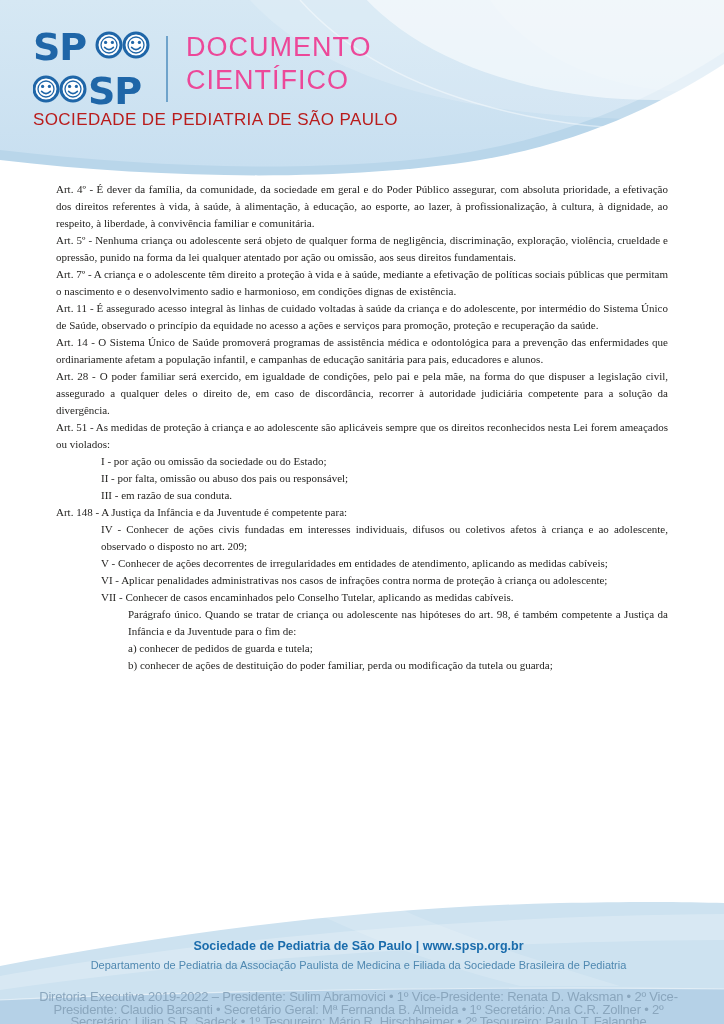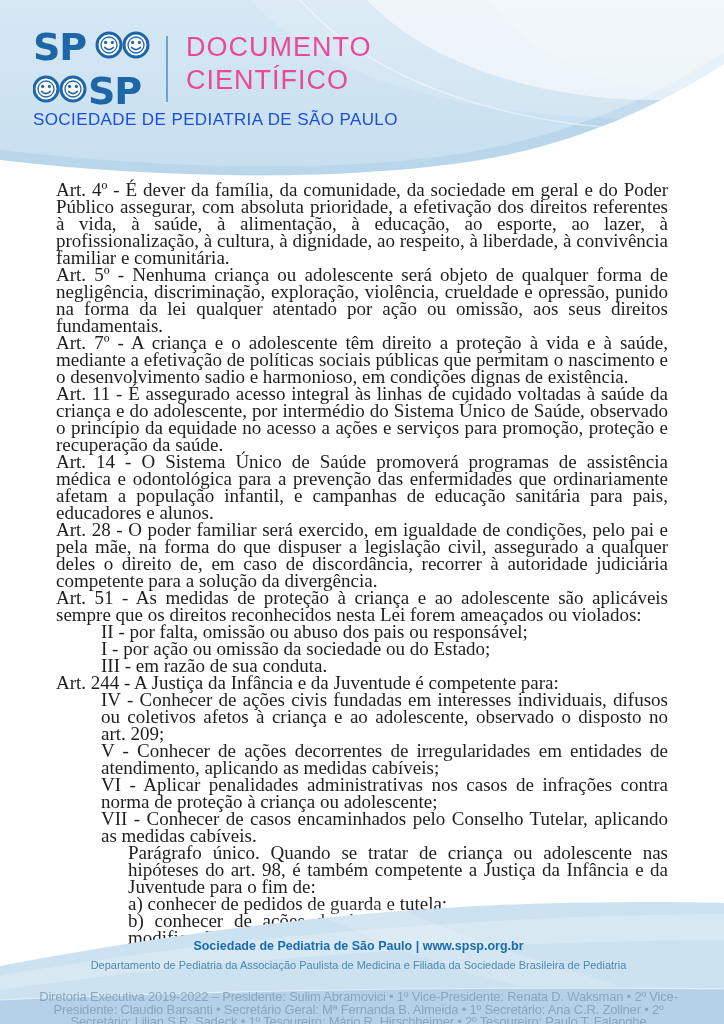--- a/index.html
+++ b/index.html
@@ -14,27 +14,27 @@
   .logo{position:absolute;left:33px;top:28px;width:126px;height:78px;}
   .logo-sep{position:absolute;left:166px;top:36px;width:2px;height:66px;background:#6fa3cb;}
   .doc-title{
     position:absolute;left:178px;top:31px;
     font-size:27px;line-height:33px;font-weight:400;letter-spacing:1px;
     color:#ec4899;
     margin-left:8px;
   }
   .subtitle{
     position:absolute;left:33px;top:110px;
-    font-size:17px;letter-spacing:.4px;color:#1d4ed8;font-weight:400;
+    font-size:17px;letter-spacing:.4px;color:#b91c1c;font-weight:400;
   }
   
   .doc-body{
     position:absolute;top:181px;left:56px;width:612px;
     font-family:"Liberation Serif","DejaVu Serif",serif;
-    font-size:19px;line-height:17px;color:#1f1e1c;
+    font-size:11px;line-height:17px;color:#1f1e1c;
   }
   .para{margin:0;text-align:justify;}
   .ind1{margin-left:45px;}
   .ind2{margin-left:72px;}
   
   .footer{position:absolute;left:0;bottom:0;width:724px;height:130px;}
   .footer svg.deco{position:absolute;top:0;left:0;}
   .footer-text{position:absolute;left:24px;right:31px;top:44px;text-align:center;}
   .f-line1{font-size:12.5px;font-weight:700;color:#1a6cac;line-height:16px;}
   .f-line2{font-size:11px;color:#4f88b0;line-height:13px;margin-top:5px;}
@@ -94,24 +94,24 @@
   </div>
 
   <main class="doc-body">
       <p class="para">Art. 4º - É dever da família, da comunidade, da sociedade em geral e do Poder Público assegurar, com absoluta prioridade, a efetivação dos direitos referentes à vida, à saúde, à alimentação, à educação, ao esporte, ao lazer, à profissionalização, à cultura, à dignidade, ao respeito, à liberdade, à convivência familiar e comunitária.</p>
       <p class="para">Art. 5º - Nenhuma criança ou adolescente será objeto de qualquer forma de negligência, discriminação, exploração, violência, crueldade e opressão, punido na forma da lei qualquer atentado por ação ou omissão, aos seus direitos fundamentais.</p>
       <p class="para">Art. 7º - A criança e o adolescente têm direito a proteção à vida e à saúde, mediante a efetivação de políticas sociais públicas que permitam o nascimento e o desenvolvimento sadio e harmonioso, em condições dignas de existência.</p>
       <p class="para">Art. 11 - É assegurado acesso integral às linhas de cuidado voltadas à saúde da criança e do adolescente, por intermédio do Sistema Único de Saúde, observado o princípio da equidade no acesso a ações e serviços para promoção, proteção e recuperação da saúde.</p>
       <p class="para">Art. 14 - O Sistema Único de Saúde promoverá programas de assistência médica e odontológica para a prevenção das enfermidades que ordinariamente afetam a população infantil, e campanhas de educação sanitária para pais, educadores e alunos.</p>
       <p class="para">Art. 28 - O poder familiar será exercido, em igualdade de condições, pelo pai e pela mãe, na forma do que dispuser a legislação civil, assegurado a qualquer deles o direito de, em caso de discordância, recorrer à autoridade judiciária competente para a solução da divergência.</p>
       <p class="para">Art. 51 - As medidas de proteção à criança e ao adolescente são aplicáveis sempre que os direitos reconhecidos nesta Lei forem ameaçados ou violados:</p>
+      <p class="para ind1">I - por ação ou omissão da sociedade ou do Estado;</p>
       <p class="para ind1">II - por falta, omissão ou abuso dos pais ou responsável;</p>
-      <p class="para ind1">I - por ação ou omissão da sociedade ou do Estado;</p>
       <p class="para ind1">III - em razão de sua conduta.</p>
-      <p class="para">Art. 244 - A Justiça da Infância e da Juventude é competente para:</p>
+      <p class="para">Art. 148 - A Justiça da Infância e da Juventude é competente para:</p>
       <p class="para ind1">IV - Conhecer de ações civis fundadas em interesses individuais, difusos ou coletivos afetos à criança e ao adolescente, observado o disposto no art. 209;</p>
       <p class="para ind1">V - Conhecer de ações decorrentes de irregularidades em entidades de atendimento, aplicando as medidas cabíveis;</p>
       <p class="para ind1">VI - Aplicar penalidades administrativas nos casos de infrações contra norma de proteção à criança ou adolescente;</p>
       <p class="para ind1">VII - Conhecer de casos encaminhados pelo Conselho Tutelar, aplicando as medidas cabíveis.</p>
       <p class="para ind2">Parágrafo único. Quando se tratar de criança ou adolescente nas hipóteses do art. 98, é também competente a Justiça da Infância e da Juventude para o fim de:</p>
       <p class="para ind2">a) conhecer de pedidos de guarda e tutela;</p>
       <p class="para ind2">b) conhecer de ações de destituição do poder familiar, perda ou modificação da tutela ou guarda;</p>
     </main>
 
   <div class="footer">

